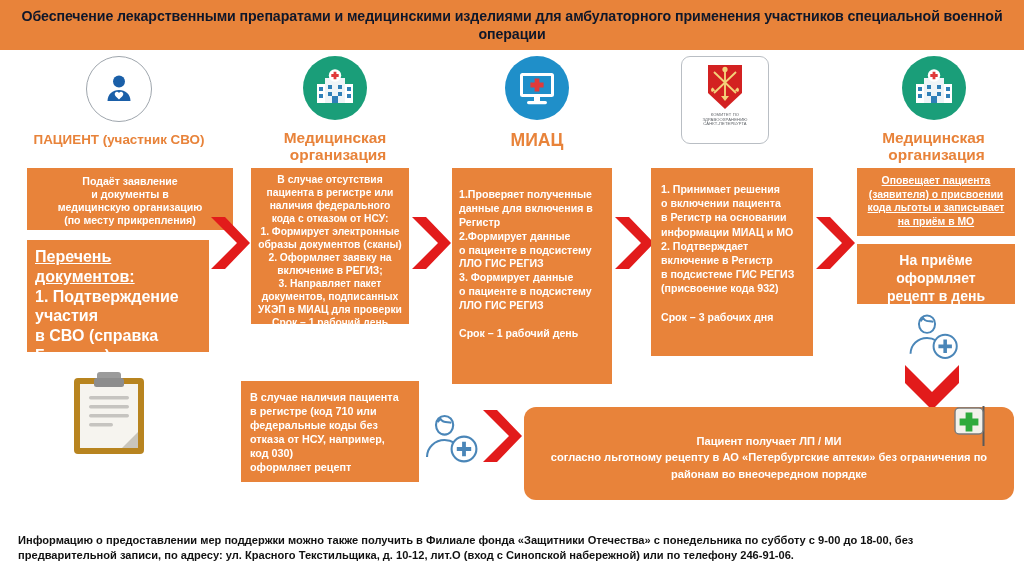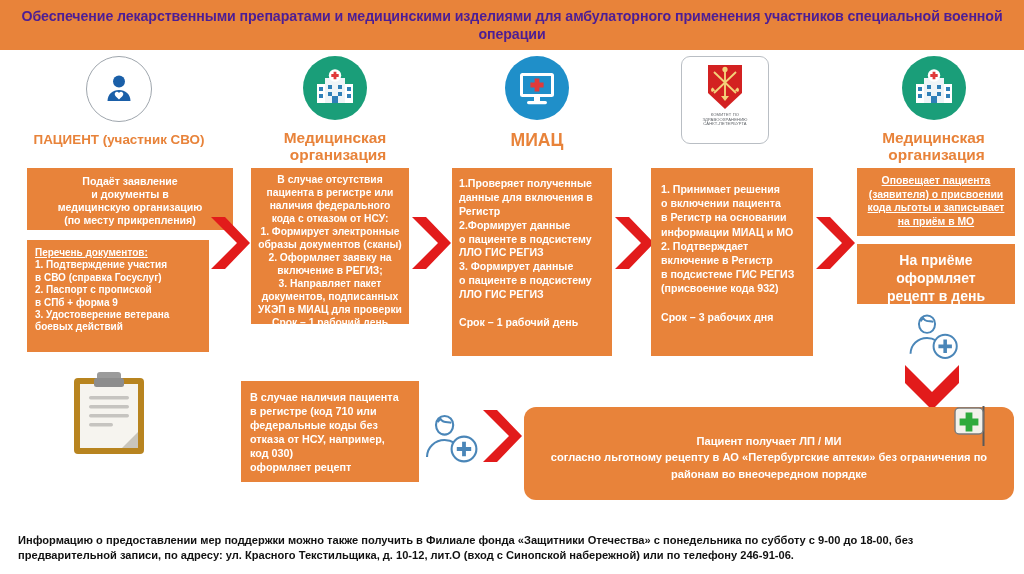--- a/index.html
+++ b/index.html
@@ -14,21 +14,21 @@
   .page{position:relative;width:1024px;height:574px;}
 
   
   .header{
     position:absolute;left:0;top:0;width:1024px;height:50px;
     background:#e8833a;
     display:flex;align-items:center;justify-content:center;
     text-align:center;
   }
   .header-title{
-    color:#4c1d95;font-size:14.2px;font-weight:700;line-height:1.28;
+    color:#0f172a;font-size:14.2px;font-weight:700;line-height:1.28;
     padding:0 18px;letter-spacing:-0.1px;
   }
 
   
   .col{position:absolute;top:50px;}
   .col-head{display:flex;flex-direction:column;align-items:center;}
   .circle{
     width:64px;height:64px;border-radius:50%;
     display:flex;align-items:center;justify-content:center;
     margin-top:6px;
@@ -97,21 +97,21 @@
       </div>
       <div class="role-label" style="font-size:13.4px;margin-top:10px;">ПАЦИЕНТ (участник СВО)</div>
     </div>
   </div>
 
   <div class="card center" style="left:27px;top:168px;width:206px;height:62px;padding:7px 6px 0 6px;font-size:10.6px;white-space:pre-line;">Подаёт заявление
 и документы в
 медицинскую организацию
 (по месту прикрепления)</div>
 
-  <div class="card left" style="left:27px;top:240px;width:182px;height:112px;padding:7px 8px;font-size:10px;">
+  <div class="card left" style="left:27px;top:240px;width:182px;height:112px;padding:7px 8px;font-size:16px;">
     <span class="uline">Перечень документов:</span>
     <span style="white-space:pre-line;display:block;">1. Подтверждение участия
 в СВО (справка Госуслуг)
 2. Паспорт с пропиской
 в СПб + форма 9
 3. Удостоверение ветерана
 боевых действий</span>
   </div>
 
   <div style="position:absolute;left:72px;top:372px;">
@@ -214,21 +214,21 @@
           <rect x="8" y="10" width="28" height="18" fill="#1f8fc9"></rect>
           <path d="M19.6 12.4h4.8v4.2h4.2v4.8h-4.2v4.2h-4.8v-4.2h-4.2v-4.8h4.2z" fill="#e03a3a"></path>
           <rect x="19" y="31" width="6" height="4" fill="#ffffff"></rect>
           <rect x="12" y="35" width="20" height="3.2" rx="1.6" fill="#ffffff"></rect>
         </svg>
       </div>
       <div class="role-label" style="font-size:17.6px;margin-top:11px;">МИАЦ</div>
     </div>
   </div>
 
-  <div class="card left" style="left:452px;top:168px;width:160px;height:188px;padding:9px 7px;font-size:10.6px;line-height:1.31;white-space:pre-line;">1.Проверяет полученные
+  <div class="card left" style="left:452px;top:168px;width:160px;height:216px;padding:20px 7px;font-size:10.6px;line-height:1.31;white-space:pre-line;">1.Проверяет полученные
 данные для включения в
 Регистр
 2.Формирует данные
 о пациенте в подсистему
 ЛЛО ГИС РЕГИЗ
 3. Формирует данные
 о пациенте в подсистему
 ЛЛО ГИС РЕГИЗ
 
 Срок – 1 рабочий день</div>

